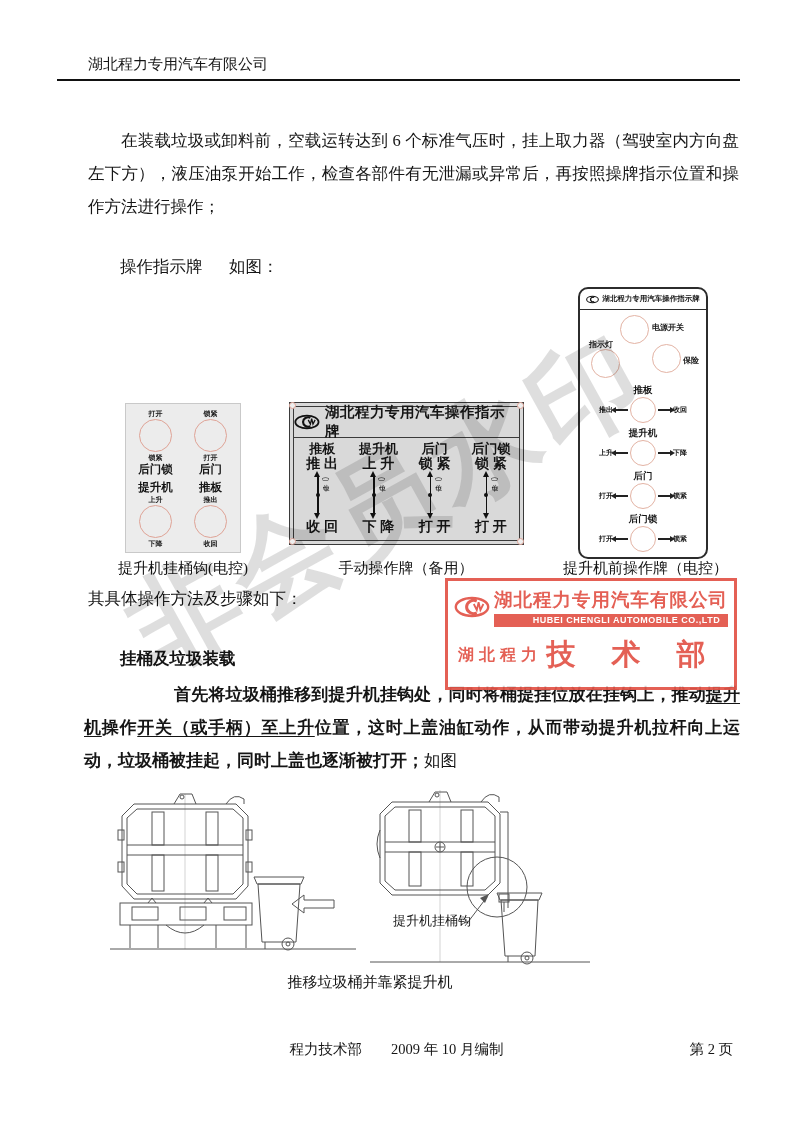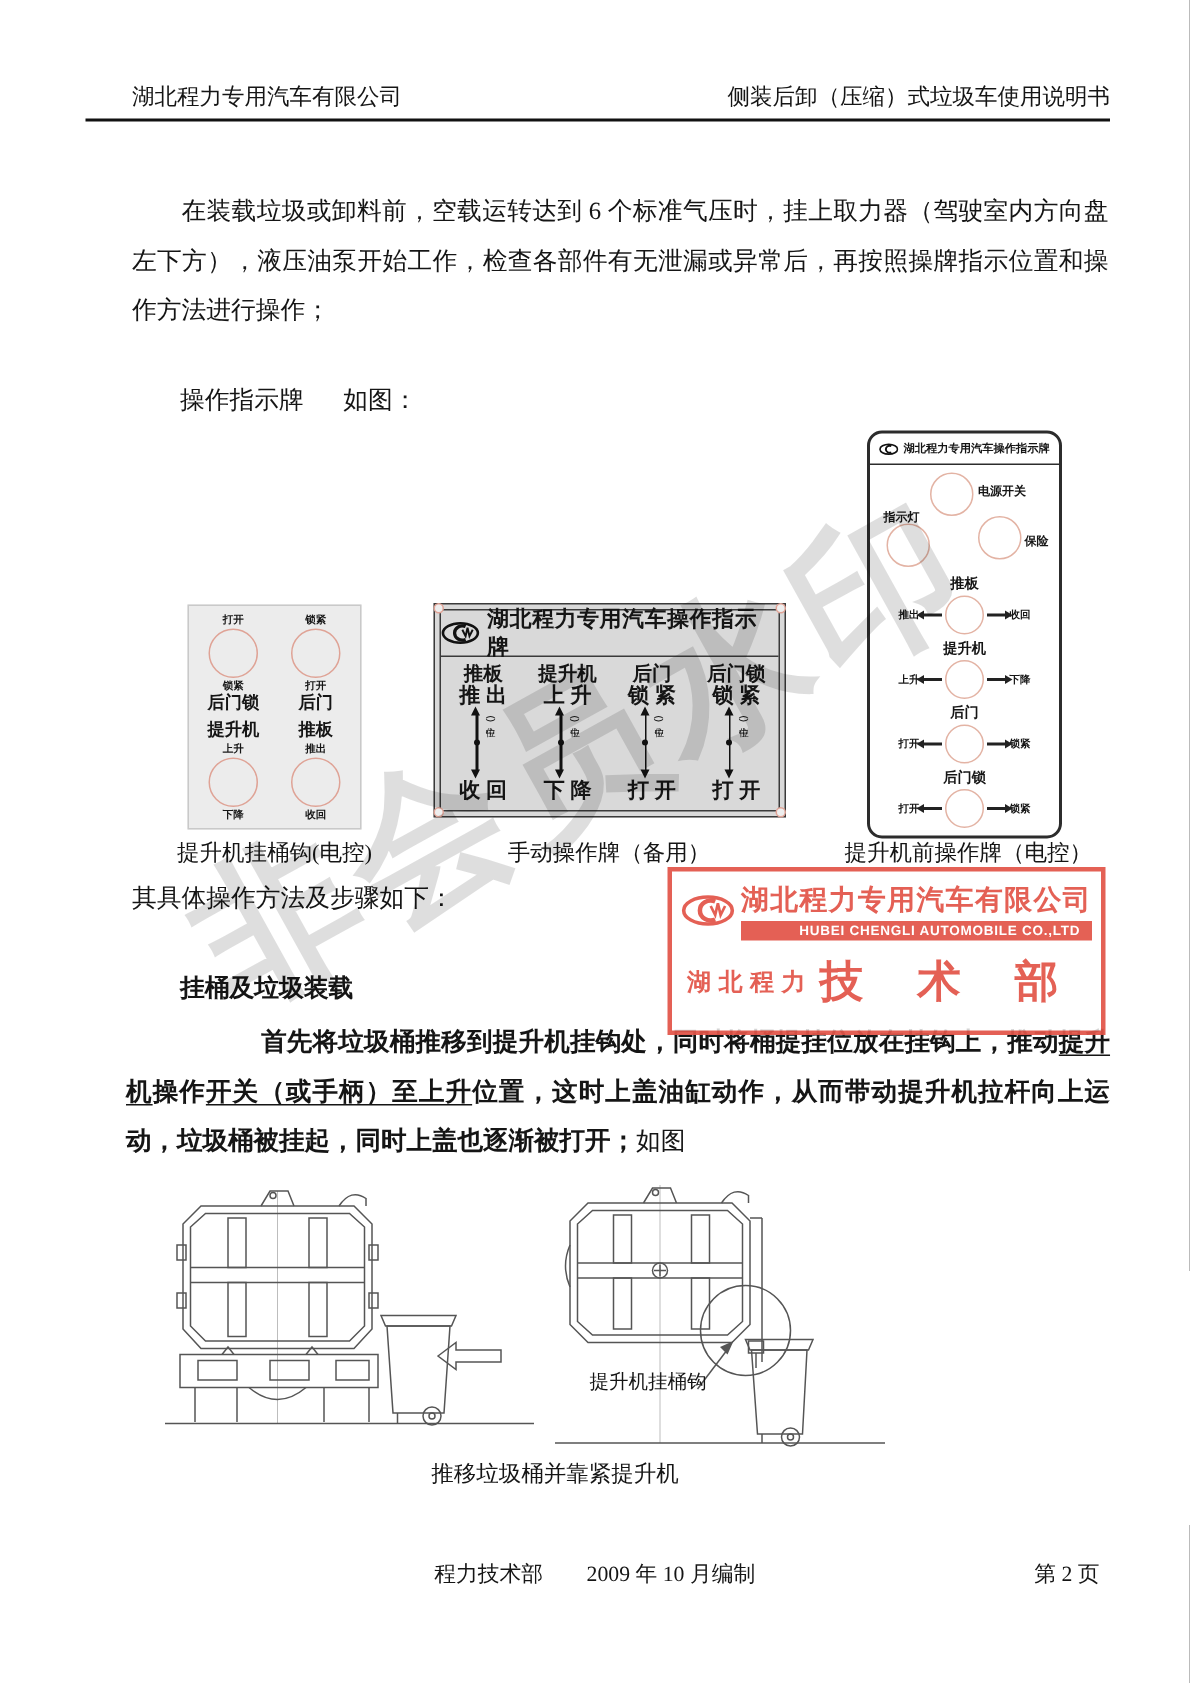--- a/index.html
+++ b/index.html
@@ -112,21 +112,20 @@
   .footer-page{position:absolute;right:60px;top:1040px;font-size:14.5px;}
 </style>
 </head>
 <body>
 
 <div class="page">
 
   <div class="watermark">非会员水印</div>
 
   <div class="hdr-company">湖北程力专用汽车有限公司</div>
-  <div class="hdr-title">侧装后卸（压缩）式垃圾车使用说明书</div>
   <div class="hdr-rule"></div>
 
   <div class="para" id="para1">在装载垃圾或卸料前，空载运转达到 6 个标准气压时，挂上取力器（驾驶室内方向盘左下方），液压油泵开始工作，检查各部件有无泄漏或异常后，再按照操牌指示位置和操作方法进行操作；</div>
   <div class="sec1-line">
     <span class="h">操作指示牌</span><span class="s">如图：</span>
   </div>
 
   <div class="cab">
     <div class="row">
         <div class="cell tiny">打开</div>

